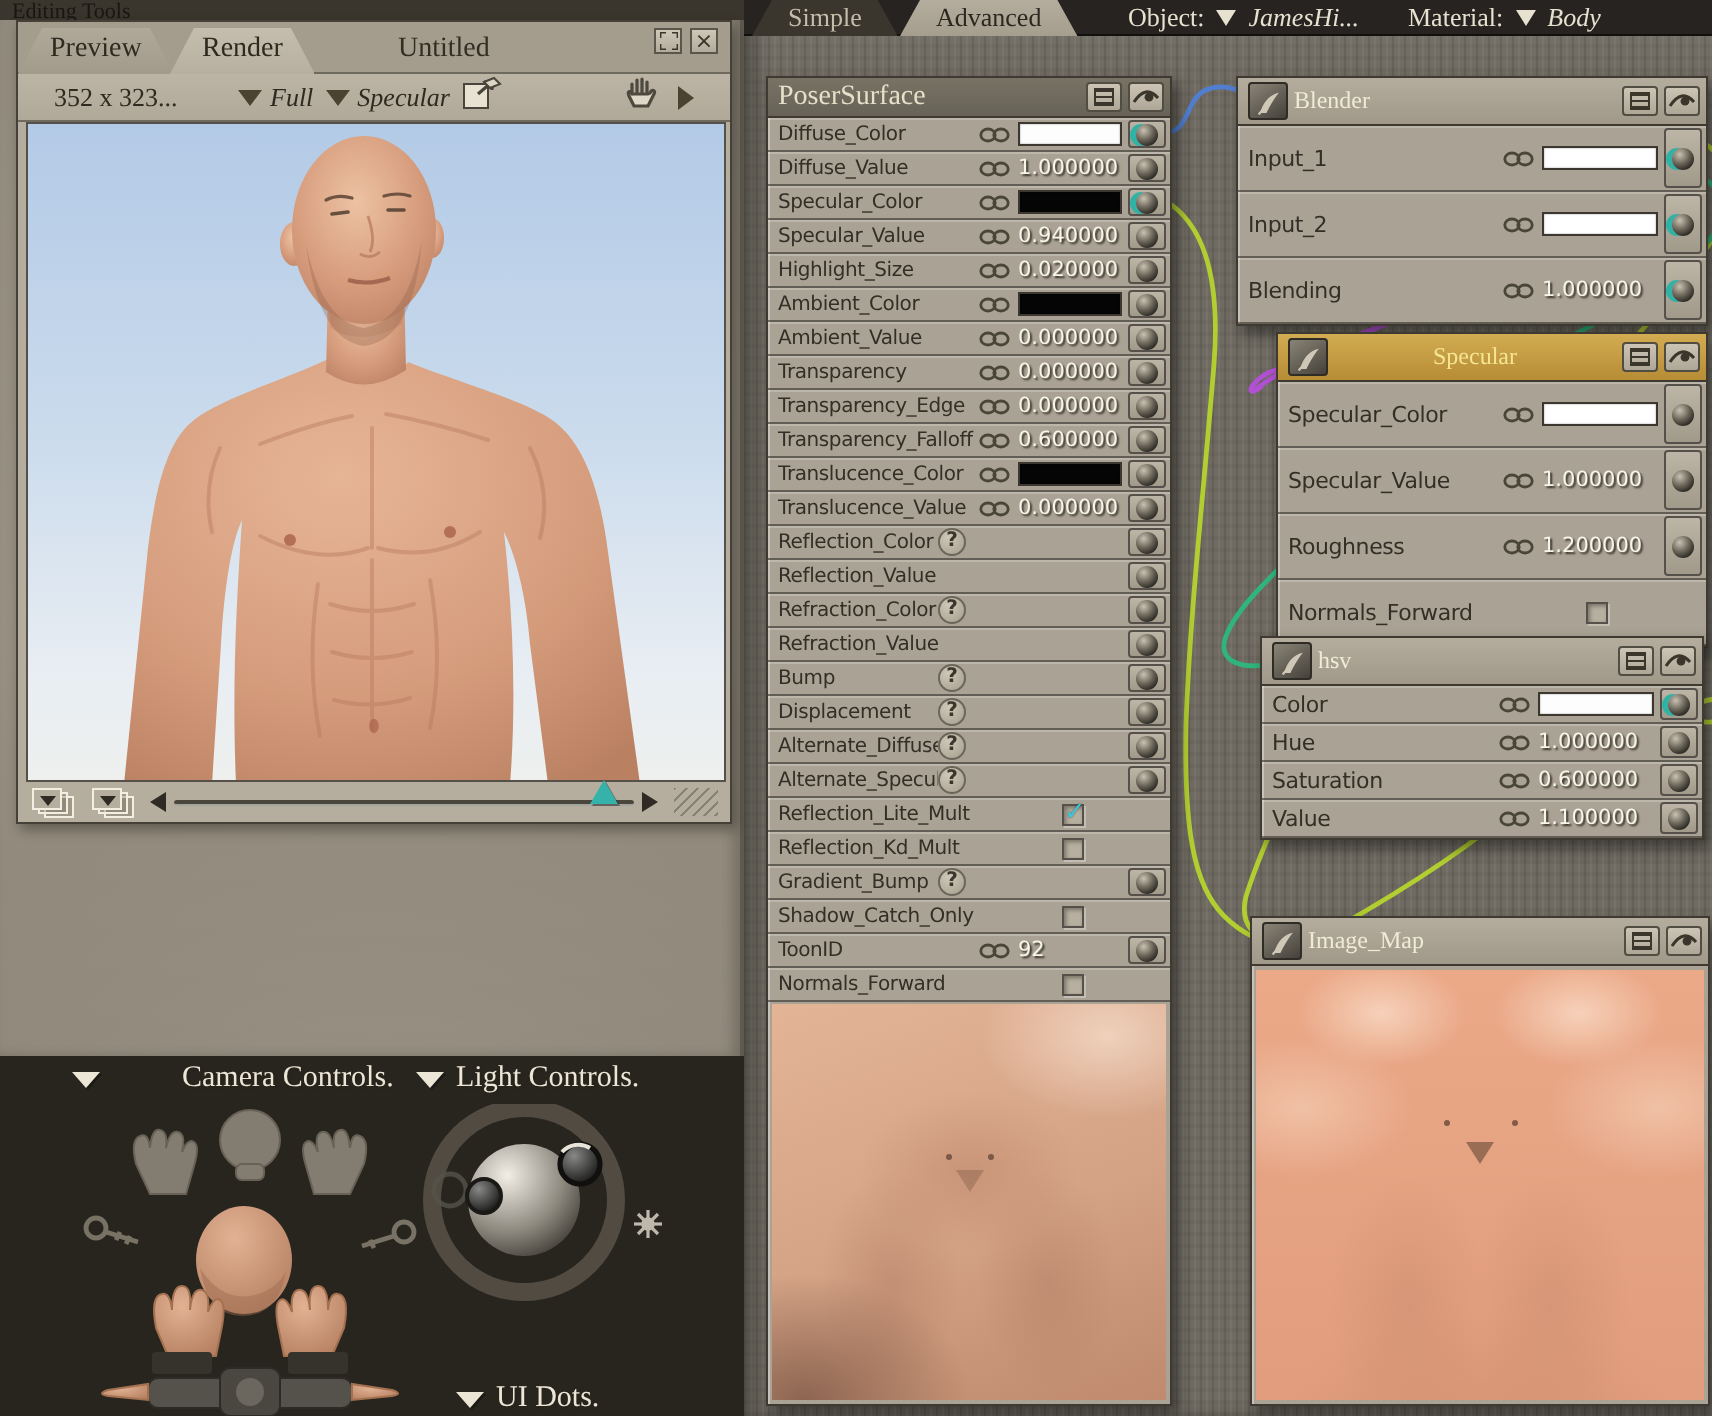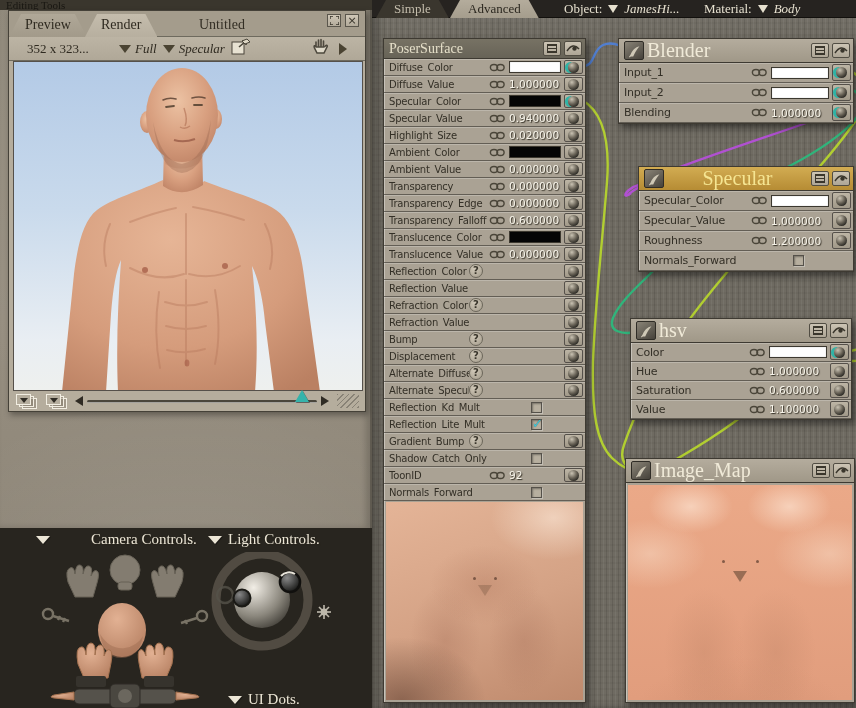--- a/index.html
+++ b/index.html
@@ -73,33 +73,33 @@
   svg.wires path { fill:none; stroke-width:2.4; stroke-linecap:round; opacity:.95; }
 
   
   .panel { position:absolute; background:#aaa294; border:1px solid #3e3a32;
     box-shadow:inset 1px 1px 0 rgba(255,255,255,.35), 3px 4px 7px rgba(0,0,0,.45); z-index:2; }
   .phead { display:flex; align-items:center; gap:3px; padding:1px 3px 1px 5px; border-bottom:1px solid #3e3a32; }
   .phead .ptitle { flex:1; font:14px "Liberation Serif",serif; white-space:nowrap; overflow:hidden; }
   .ps-head { height:20px; background:linear-gradient(#777264,#676357); }
   .ps-head .ptitle { color:#e6e0ca; }
   .node-head { height:24px; background:linear-gradient(#b4ac9d,#a09888); }
-  .node-head .ptitle { color:#f0ead8; font-size:20px; }
+  .node-head .ptitle { color:#f0ead8; font-size:12px; }
   .sel-head { background:linear-gradient(#d2ac52,#b68c34);text-align:center; }
   .sel-head .ptitle { color:#f5e592; }
   .hbtn { width:18px; height:15px; background:linear-gradient(#ccc4b4,#aea696); border:1px solid #514d43; border-radius:2px;
     display:flex; align-items:center; justify-content:center; flex:0 0 auto; }
   .lines-glyph { width:10px; height:9px; border:1px solid #3a362c; background:repeating-linear-gradient(#3a362c 0 1px, transparent 1px 3px); }
   .nicon { width:20px; height:19px; background:linear-gradient(145deg,#8a8477,#45413a); border:1px solid #2f2c26; border-radius:2px; flex:0 0 auto;
     display:flex; align-items:center; justify-content:center; }
 
   .rows { }
   .row { position:relative; display:flex; align-items:center; padding:0 2px 0 5px;
     border-bottom:1px solid rgba(40,38,32,.55); box-shadow:inset 0 1px 0 rgba(255,255,255,.22); }
-  .ps-rows .row { height:17px; } .nd-rows .row { height:20px; }
+  .ps-rows .row { height:17px; } .nd-rows .row { height:33px; }
   .hsv-rows .row { height:19px; }
   .row .lbl { flex:1; font-size:10px; letter-spacing:-0.2px; color:#332f26; white-space:nowrap; overflow:hidden; }
   .nd-rows .lbl, .hsv-rows .lbl { font-size:11px; }
   .row .linkic { margin-right:3px; flex:0 0 auto; display:flex; }
   .row .qic { width:14px; height:14px; border-radius:50%; background:radial-gradient(circle at 35% 30%, #cfc7b7, #a59d8d);
     border:1px solid #6b665a; color:#3a362c; font:bold 10px "DejaVu Sans",sans-serif; line-height:12px; text-align:center; margin-right:26px; flex:0 0 auto; }
   .row .valbox { width:52px; flex:0 0 auto; display:flex; align-items:center; }
   .nd-rows .valbox, .hsv-rows .valbox { width:58px; }
   .row .val { font-size:10.5px; color:#f7f4ea; text-shadow:1px 1px 1px rgba(40,35,25,.9); white-space:nowrap; }
   .row .swatch { width:100%; height:12px; border:1px solid #3c382f; box-shadow:inset 0 0 1px rgba(0,0,0,.4); }
@@ -622,29 +622,29 @@
         </div>
         <div class="row">
           <span class="lbl">Alternate_Specular</span>
           <span class="qic">?</span>
           <span class="valbox"></span>
           <span class="plug">
             <span class="knob"></span>
           </span>
         </div>
         <div class="row">
+          <span class="lbl">Reflection_Lite_Mult</span>
+          <span class="valbox">
+            <span class="chk on"></span>
+          </span>
+        </div>
+        <div class="row">
           <span class="lbl">Reflection_Kd_Mult</span>
           <span class="valbox">
             <span class="chk "></span>
-          </span>
-        </div>
-        <div class="row">
-          <span class="lbl">Reflection_Lite_Mult</span>
-          <span class="valbox">
-            <span class="chk on"></span>
           </span>
         </div>
         <div class="row">
           <span class="lbl">Gradient_Bump</span>
           <span class="qic">?</span>
           <span class="valbox"></span>
           <span class="plug">
             <span class="knob"></span>
           </span>
         </div>

